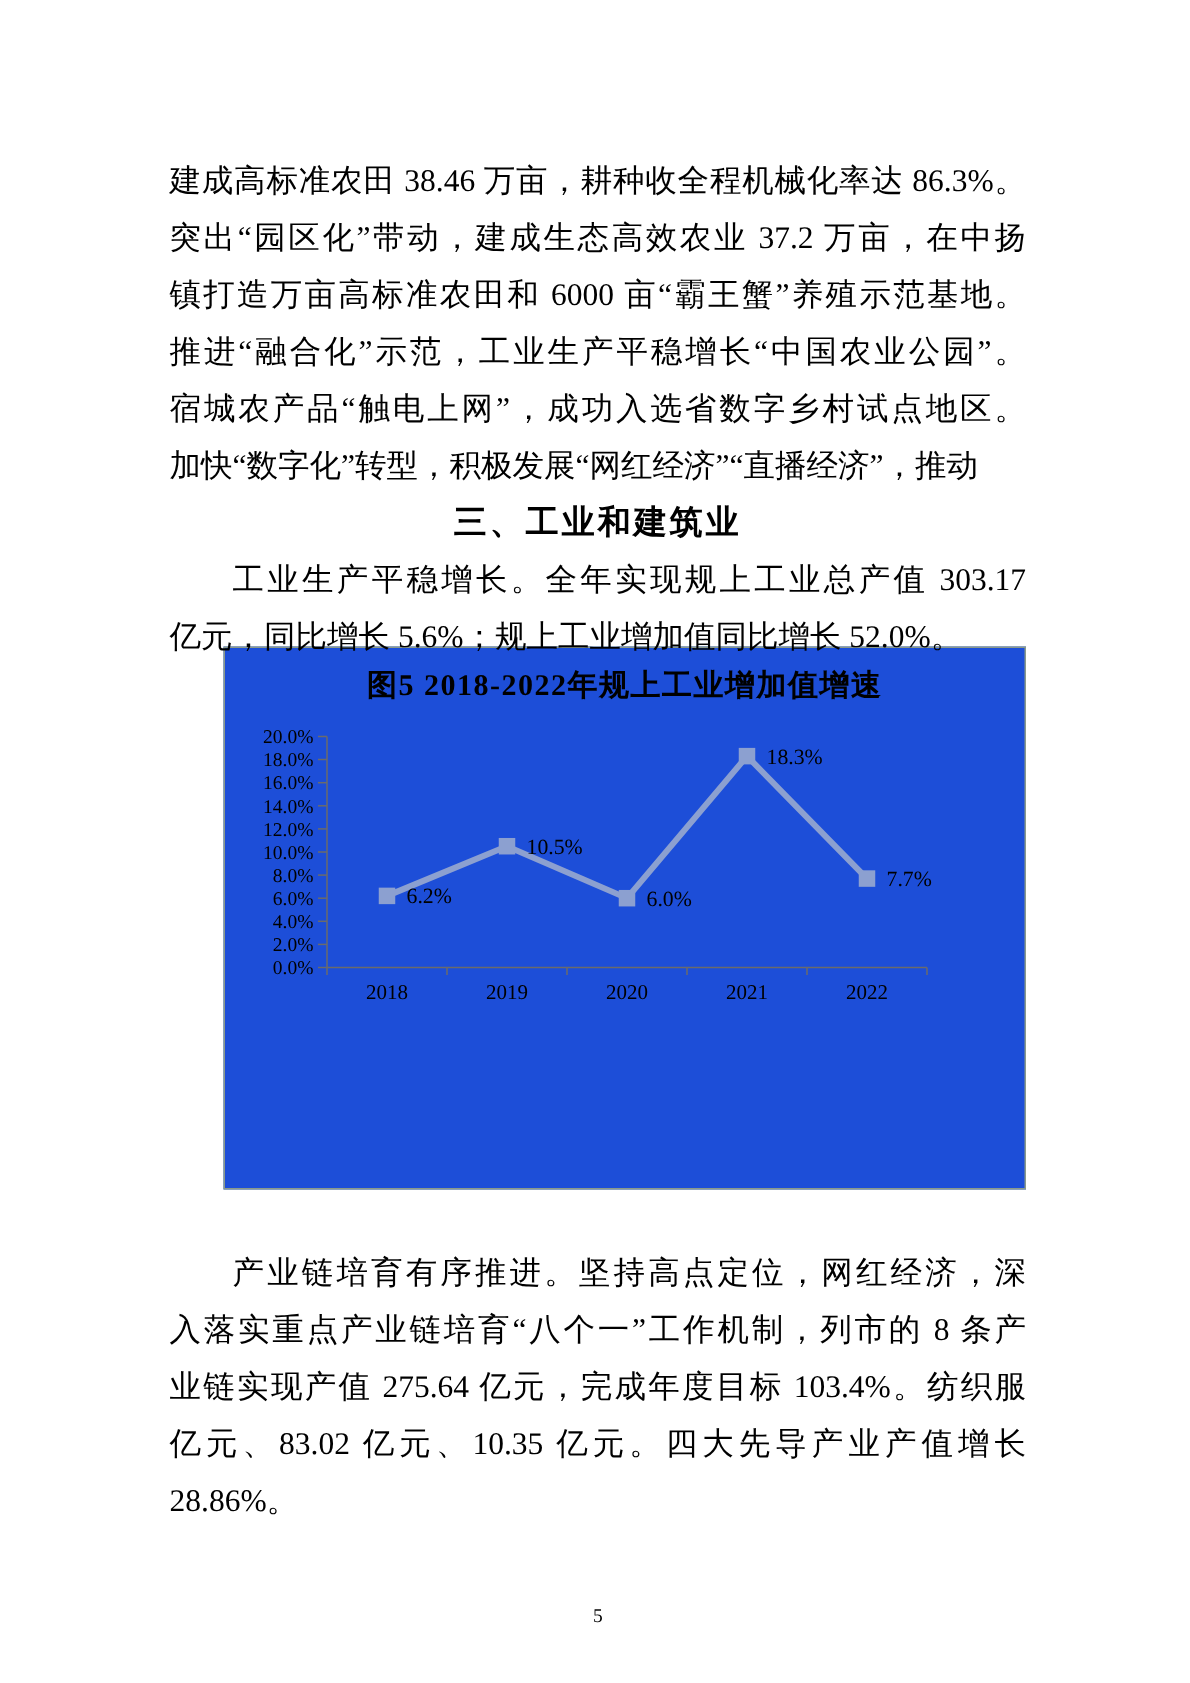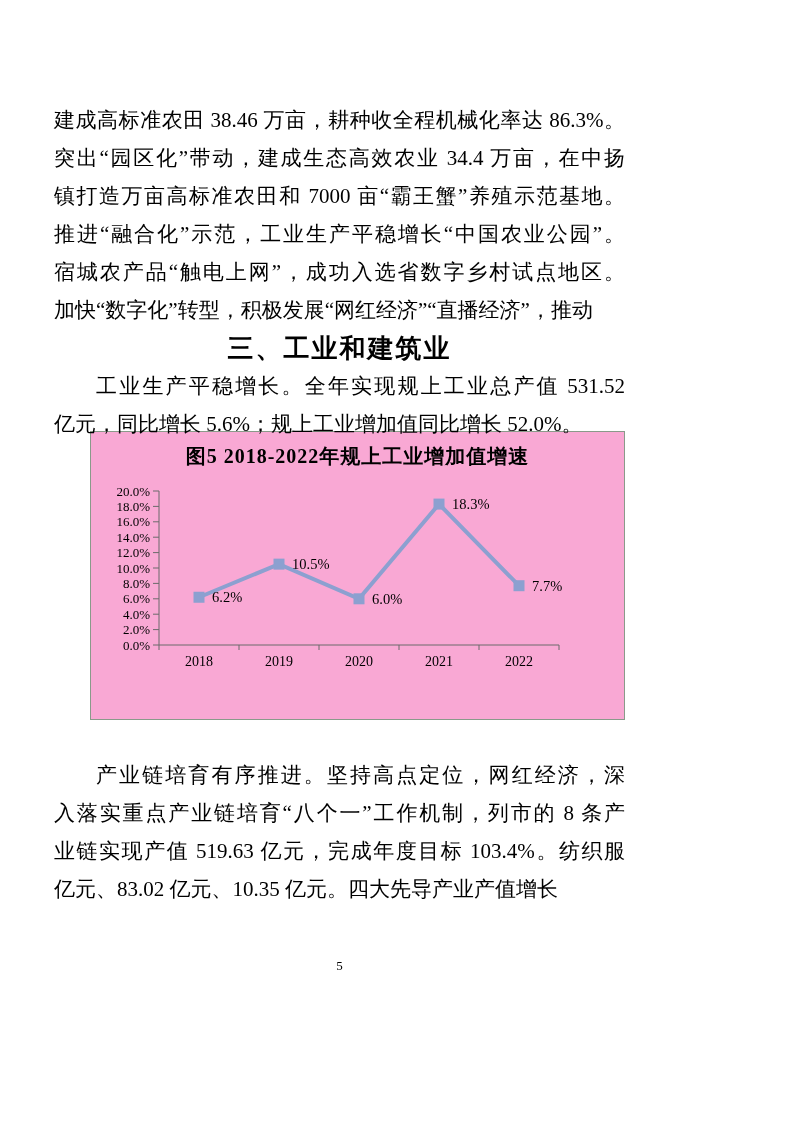--- a/index.html
+++ b/index.html
@@ -6,21 +6,21 @@
   html, body { margin: 0; padding: 0; }
   body {
     width: 793px; height: 1122px;
     background: #ffffff;
     color: #000000;
     font-family: "Liberation Serif", "DejaVu Serif", serif;
     overflow: hidden;
   }
   .content {
     position: relative;
-    margin-left: 54px;
+    margin-left: 113px;
     width: 571px;
     padding-top: 101px;
   }
   .para .line {
     font-size: 21px;
     line-height: 38px;
     white-space: nowrap;
     text-align: justify;
     text-align-last: justify;
     text-justify: inter-character;
@@ -28,30 +28,30 @@
   .para .line:last-child {
     text-align-last: left;
   }
   .para.indent .line:first-child {
     text-indent: 2em;
   }
   .heading {
     margin: 0;
     font-family: "Liberation Sans", "DejaVu Sans", sans-serif;
     font-weight: bold;
-    font-size: 26px;
+    font-size: 22px;
     line-height: 38px;
     text-align: center;
     letter-spacing: 2px;
   }
   .chart-box {
     margin: -12px 0 0 36px;
     width: 535px;
-    height: 289px;
-    background: #f9a8d4;
+    height: 362px;
+    background: #1d4ed8;
     border: 1px solid #8a9a8a;
     overflow: hidden;
   }
   .chart-title {
     margin-top: 11px;
     text-align: center;
     font-weight: bold;
     font-size: 20px;
     letter-spacing: 1px;
   }
@@ -63,31 +63,31 @@
     font-size: 13px;
   }
 </style>
 </head>
 <body>
 
 <div class="content">
 
   <div class="para">
     <div class="line">建成高标准农田 38.46 万亩，耕种收全程机械化率达 86.3%。</div>
-    <div class="line">突出“园区化”带动，建成生态高效农业 34.4 万亩，在中扬</div>
-    <div class="line">镇打造万亩高标准农田和 7000 亩“霸王蟹”养殖示范基地。</div>
+    <div class="line">突出“园区化”带动，建成生态高效农业 37.2 万亩，在中扬</div>
+    <div class="line">镇打造万亩高标准农田和 6000 亩“霸王蟹”养殖示范基地。</div>
     <div class="line">推进“融合化”示范，工业生产平稳增长“中国农业公园”。</div>
     <div class="line">宿城农产品“触电上网”，成功入选省数字乡村试点地区。</div>
     <div class="line">加快“数字化”转型，积极发展“网红经济”“直播经济”，推动</div>
   </div>
 
   <h2 class="heading">三、工业和建筑业</h2>
 
   <div class="para indent">
-    <div class="line">工业生产平稳增长。全年实现规上工业总产值 531.52</div>
+    <div class="line">工业生产平稳增长。全年实现规上工业总产值 303.17</div>
     <div class="line">亿元，同比增长 5.6%；规上工业增加值同比增长 52.0%。</div>
   </div>
 
   <figure class="chart-box" style="margin-right:0;">
     <div class="chart-title">图5  2018-2022年规上工业增加值增速</div>
     <svg class="chart-svg" id="chart-svg" width="533" height="215" viewBox="0 0 533 215" xmlns="http://www.w3.org/2000/svg">
         <line x1="62" y1="172" x2="68" y2="172" stroke="#6b6b6b" stroke-width="1"></line>
         <text x="59" y="176.5" text-anchor="end" font-size="13" font-family="&quot;Liberation Serif&quot;,&quot;DejaVu Serif&quot;,serif" fill="#000000">0.0%</text>
         <line x1="62" y1="156.6" x2="68" y2="156.6" stroke="#6b6b6b" stroke-width="1"></line>
         <text x="59" y="161.1" text-anchor="end" font-size="13" font-family="&quot;Liberation Serif&quot;,&quot;DejaVu Serif&quot;,serif" fill="#000000">2.0%</text>
@@ -132,19 +132,20 @@
         <rect x="342.5" y="25.590000000000003" width="11" height="11" fill="#8ca0d0"></rect>
         <text x="361" y="36.09" text-anchor="start" font-size="14.5" font-family="&quot;Liberation Serif&quot;,&quot;DejaVu Serif&quot;,serif" fill="#000000">18.3%</text>
         <rect x="422.5" y="107.21000000000001" width="11" height="11" fill="#8ca0d0"></rect>
         <text x="441" y="117.71000000000001" text-anchor="start" font-size="14.5" font-family="&quot;Liberation Serif&quot;,&quot;DejaVu Serif&quot;,serif" fill="#000000">7.7%</text>
       </svg>
   </figure>
 
   <div class="para indent after-chart">
     <div class="line">产业链培育有序推进。坚持高点定位，网红经济，深</div>
     <div class="line">入落实重点产业链培育“八个一”工作机制，列市的 8 条产</div>
-    <div class="line">业链实现产值 519.63 亿元，完成年度目标 103.4%。纺织服</div>
+    <div class="line">业链实现产值 275.64 亿元，完成年度目标 103.4%。纺织服</div>
     <div class="line">亿元、83.02 亿元、10.35 亿元。四大先导产业产值增长</div>
+    <div class="line">28.86%。</div>
   </div>
 
   <div class="page-number">5</div>
 
 </div>
 
 </body></html>

